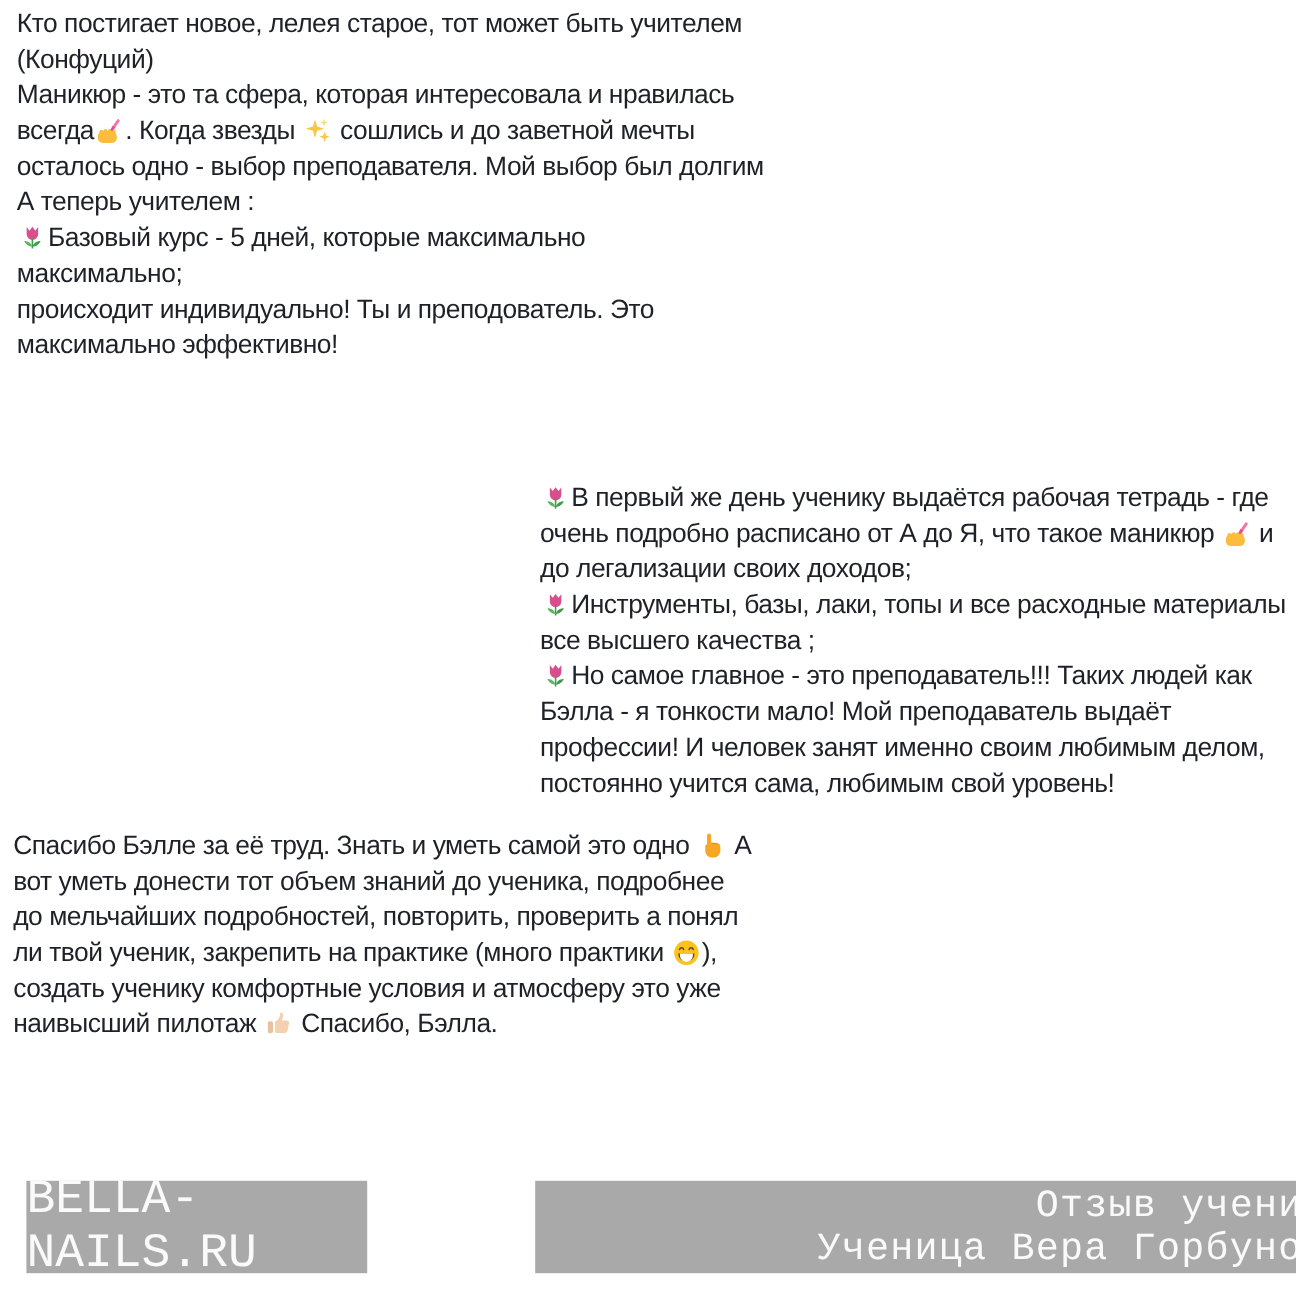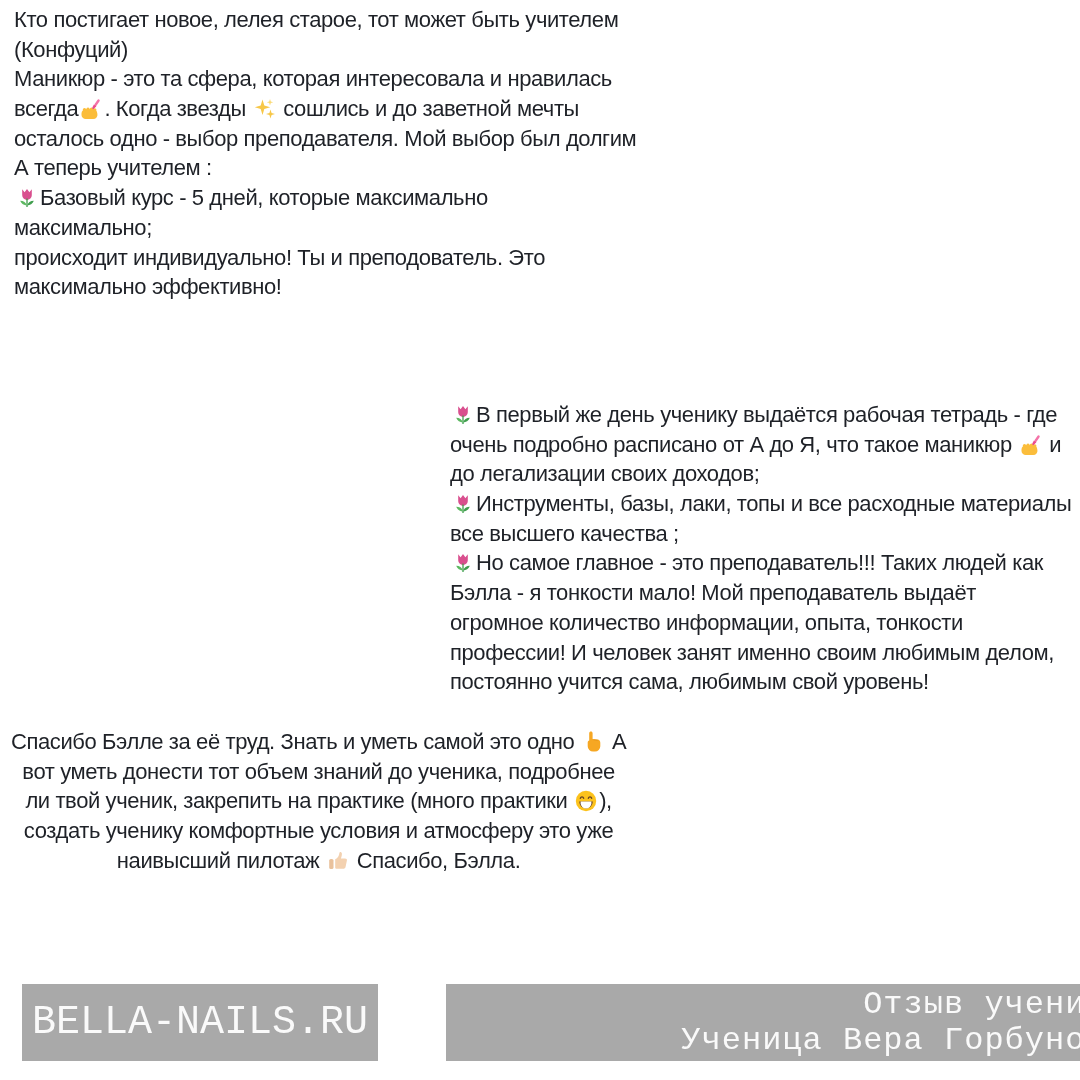--- a/index.html
+++ b/index.html
@@ -32,21 +32,21 @@
   .banner{
     position:absolute;
     top:984px;height:77px;
     background:var(--banner-bg,#a9a9a9);
     color:var(--banner-text,#fafafa);
     font-family:"Liberation Mono","DejaVu Sans Mono",monospace;
     display:flex;
     box-sizing:border-box;
   }
   #site-banner{
-    left:22px;width:356px;
+    left:22px;width:284px;
     align-items:center;justify-content:center;
     font-size:40px;
   }
   #review-banner{
     left:446px;width:708px;
     flex-direction:column;
     align-items:flex-end;justify-content:center;
     font-size:32px;line-height:36px;
     letter-spacing:1px;
     padding-right:8px;
@@ -115,31 +115,31 @@
             <path d="M12.2 19.5 C15 19.5 17.7 17.6 18.8 14.8 C15.4 14.9 13 16.3 12.2 19.5 Z" fill="#3f9e4d"></path>
           </svg></span>Инструменты, базы, лаки, топы и все расходные материалы</div>
       <div class="line">все высшего качества ;</div>
       <div class="line"><span class="emoji"><svg viewBox="0 0 24 24" xmlns="http://www.w3.org/2000/svg">
             <path d="M7.2 3.2 L9.6 6.2 L12 3 L14.4 6.2 L16.8 3.2 L16.8 9.2 A4.8 4.8 0 0 1 7.2 9.2 Z" fill="#d94f8e"></path>
             <path d="M11.35 12.5 h1.3 v8.5 h-1.3 z" fill="#3f9e4d"></path>
             <path d="M11.8 19.5 C9 19.5 6.3 17.6 5.2 14.8 C8.6 14.9 11 16.3 11.8 19.5 Z" fill="#5cb860"></path>
             <path d="M12.2 19.5 C15 19.5 17.7 17.6 18.8 14.8 C15.4 14.9 13 16.3 12.2 19.5 Z" fill="#3f9e4d"></path>
           </svg></span>Но самое главное - это преподаватель!!! Таких людей как</div>
       <div class="line">Бэлла - я тонкости мало! Мой преподаватель выдаёт</div>
-      <div class="line">огромное количество информации, опыта, тонкости</div>
       <div class="line">профессии! И человек занят именно своим любимым делом,</div>
       <div class="line">постоянно учится сама, любимым свой уровень!</div>
     </div>
 
-  <div class="textblock" id="block3" style="left:11px;top:727px;text-align:center;">
+  <div class="textblock" id="block3" style="left:11px;top:690px;">
       <div class="line">Спасибо Бэлле за её труд. Знать и уметь самой это одно <span class="emoji"><svg viewBox="0 0 24 24" xmlns="http://www.w3.org/2000/svg">
             <path d="M8.2 10.5 C8.2 10.5 8.2 3.8 8.2 3.3 C8.2 2.3 9 1.6 9.9 1.6 C10.8 1.6 11.6 2.3 11.6 3.3 L11.6 9 L16.5 9.6 C18.3 9.9 19.3 10.9 19.3 12.8 L19.3 16.2 A5.3 5.3 0 0 1 14 21.5 L12 21.5 A5.3 5.3 0 0 1 6.7 16.2 L6.7 12.5 C6.7 11.5 7.3 10.8 8.2 10.5 Z" fill="#f6a723"></path>
             <path d="M12.5 9.8 l4.3 .5" stroke="#e08f13" stroke-width=".7" fill="none"></path>
           </svg></span> А</div>
       <div class="line">вот уметь донести тот объем знаний до ученика, подробнее</div>
+      <div class="line">до мельчайших подробностей, повторить, проверить а понял</div>
       <div class="line">ли твой ученик, закрепить на практике (много практики <span class="emoji"><svg viewBox="0 0 24 24" xmlns="http://www.w3.org/2000/svg">
             <circle cx="12" cy="12" r="10.2" fill="#fcc21c"></circle>
             <path d="M5.2 12.6 h13.6 a6.8 6.8 0 0 1 -13.6 0 Z" fill="#644027"></path>
             <path d="M6.6 12.6 h10.8 v1.6 a5.4 5.4 0 0 1 -10.8 0 Z" fill="#ffffff"></path>
             <path d="M6.3 9.3 c.6 -2 2.8 -2 3.4 0" stroke="#644027" stroke-width="1.3" fill="none" stroke-linecap="round"></path>
             <path d="M14.3 9.3 c.6 -2 2.8 -2 3.4 0" stroke="#644027" stroke-width="1.3" fill="none" stroke-linecap="round"></path>
           </svg></span>),</div>
       <div class="line">создать ученику комфортные условия и атмосферу это уже</div>
       <div class="line">наивысший пилотаж <span class="emoji"><svg viewBox="0 0 24 24" xmlns="http://www.w3.org/2000/svg">
             <path d="M9.2 10.2 c2.6 -1.2 3.9 -3.2 4.2 -6.3 .1 -1.4 2.4 -1.1 2.5 .7 .1 1.6 -.4 3.3 -1 4.8 l4.1 0 c1.5 0 2.2 .9 1.9 2.2 l-1.3 6.1 c-.3 1.4 -1.1 2.1 -2.6 2.1 l-5.8 0 c-1 0 -1.6 -.3 -2 -.9 z" fill="#f3d1b0"></path>

